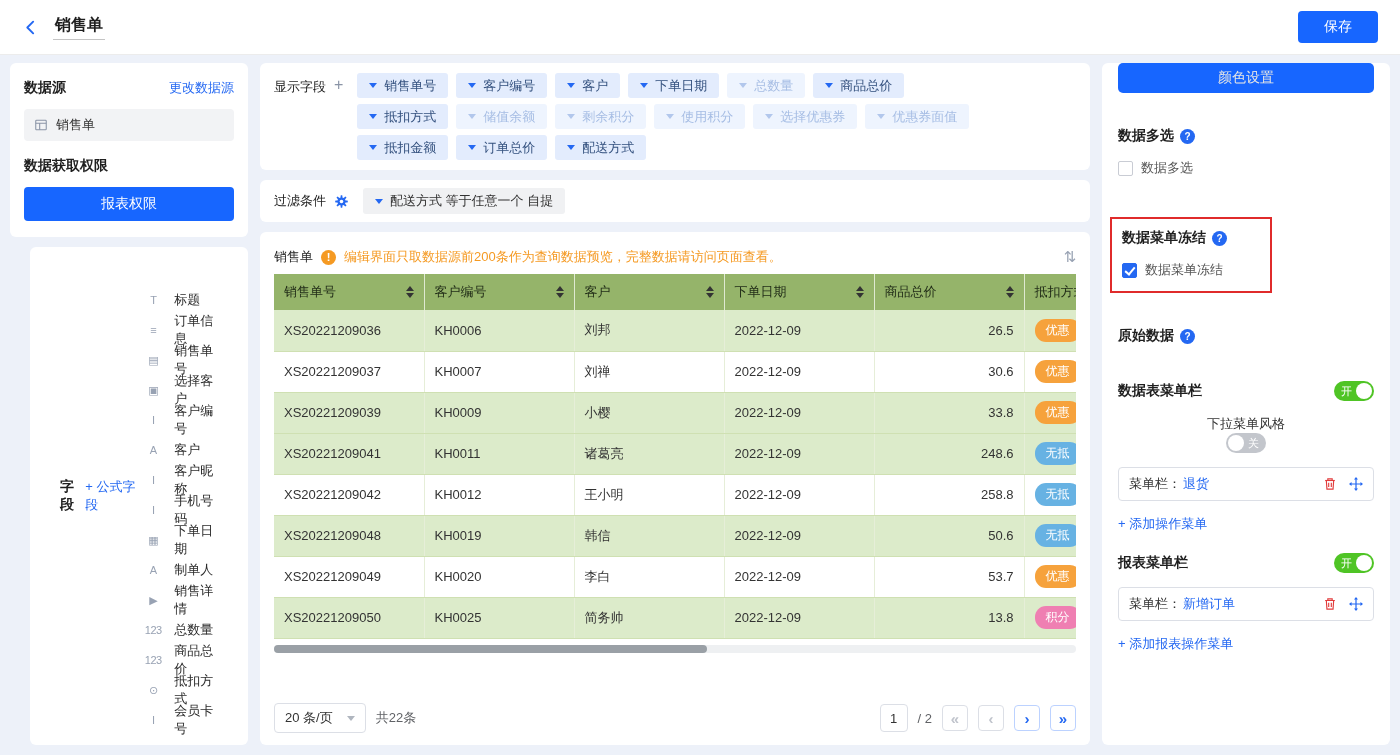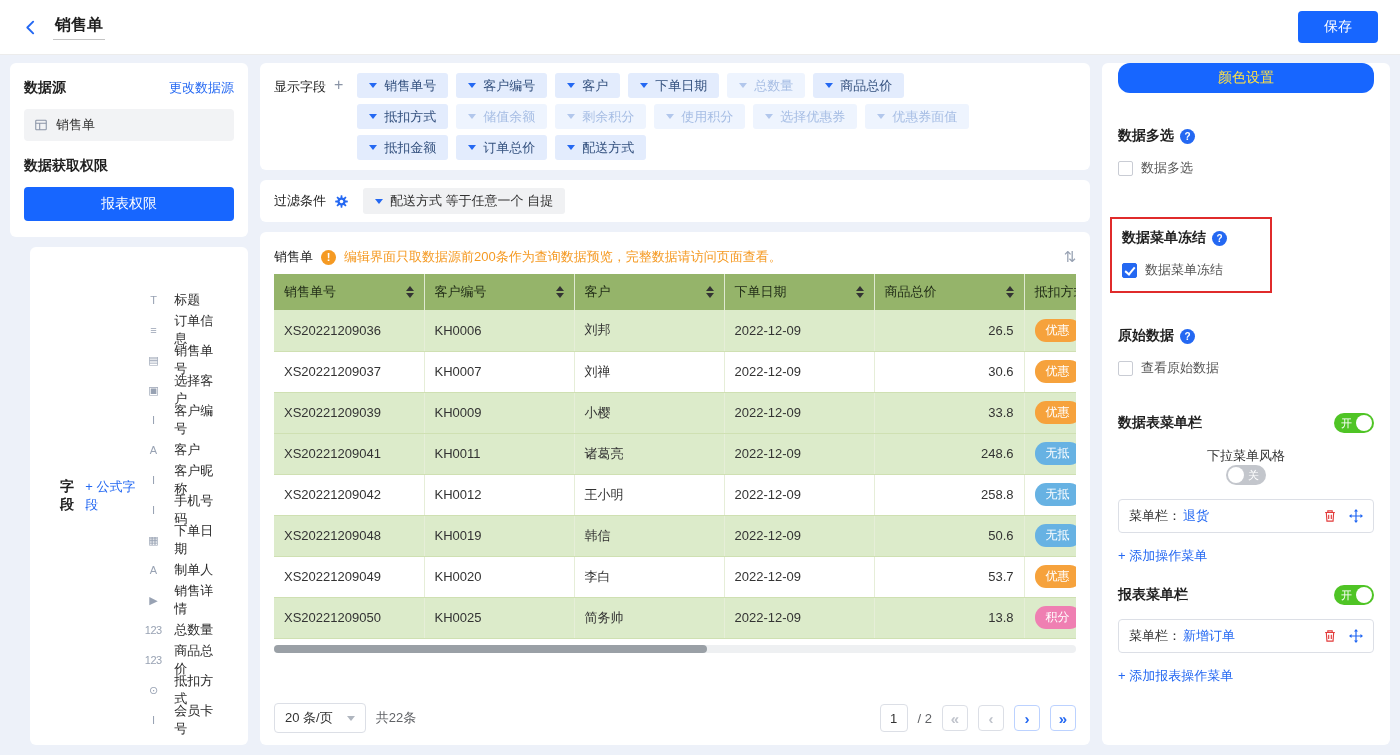--- a/index.html
+++ b/index.html
@@ -78,21 +78,21 @@
   .pg-spacer { flex:1; }
   .page-input { min-width:28px; height:28px; border:1px solid #dcdfe6; border-radius:4px; display:flex; align-items:center; justify-content:center; cursor:text; }
   .page-suffix { color:#606266; }
   .nav-btn { width:26px; height:26px; border:1px solid #dcdfe6; border-radius:4px; display:flex; align-items:center; justify-content:center; font-size:15px; font-weight:700; cursor:pointer; background:#fff; line-height:1; }
   .nav-btn.disabled { color:#c0c4cc; }
   .nav-btn.active { color:#2468f2; border-color:#bcd2ff; }
 
   
   .col-right { width:288px; flex-shrink:0; }
   .right-card { height:100%; padding:0 16px 16px; overflow:hidden; }
-  .color-btn { width:100%; height:30px; background:#1766ff; color:#fde047; border:0; border-radius:12px; font-size:14px; cursor:pointer; display:block; }
+  .color-btn { width:100%; height:30px; background:#1766ff; color:#e5e5e5; border:0; border-radius:5px; font-size:14px; cursor:pointer; display:block; }
   .section-title { display:flex; align-items:center; gap:6px; font-size:14px; font-weight:700; color:#1f1f1f; margin:34px 0 14px; }
   .help-icon { width:15px; height:15px; border-radius:50%; background:#2468f2; color:#fff; font-size:10px; display:inline-flex; align-items:center; justify-content:center; cursor:pointer; flex-shrink:0; }
   .help-icon::before { content:'?'; }
   .check-row { display:flex; align-items:center; gap:8px; color:#555; cursor:pointer; }
   .checkbox { width:15px; height:15px; border:1px solid #c9ccd4; border-radius:2px; background:#fff; flex-shrink:0; position:relative; }
   .checkbox.checked { background:#2468f2; border-color:#2468f2; }
   .checkbox.checked::after { content:''; position:absolute; left:4px; top:1px; width:4px; height:8px; border:2px solid #fff; border-top:0; border-left:0; transform:rotate(40deg); }
   .red-box { border:2px solid #e02b2b; width:162px; padding:0 10px 12px; margin:40px 0 4px -8px; }
   .red-box .section-title { margin:10px 0 14px; }
 
@@ -474,24 +474,20 @@
         <div class="check-row">
           <span class="checkbox checked"></span>
           <span>数据菜单冻结</span>
         </div>
       </div>
 
       <div class="section-title">
         <span>原始数据</span>
         <span class="help-icon"></span>
       </div>
-      <div class="check-row">
-        <span class="checkbox"></span>
-        <span>查看原始数据</span>
-      </div>
 
       <div class="toggle-row">
         <span class="lbl-bold">数据表菜单栏</span>
         <span class="toggle on">
             <span class="tg-text">开</span>
           </span>
       </div>
       <div class="toggle-row sub">
         <span>下拉菜单风格</span>
         <span class="toggle off">

